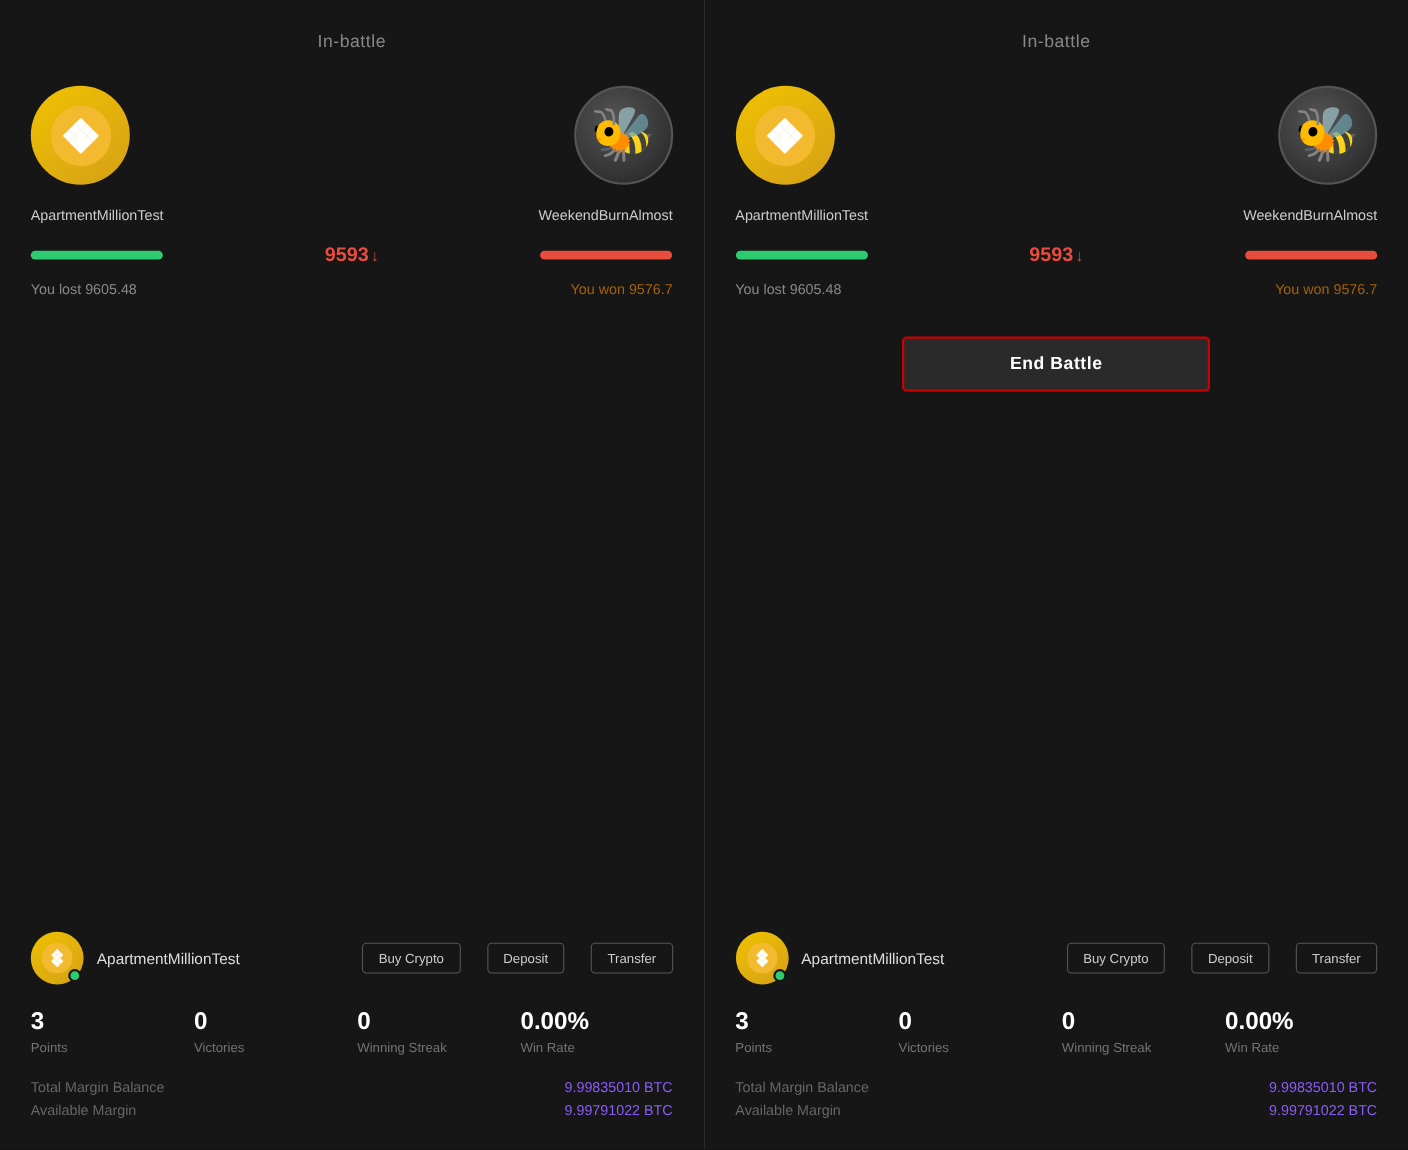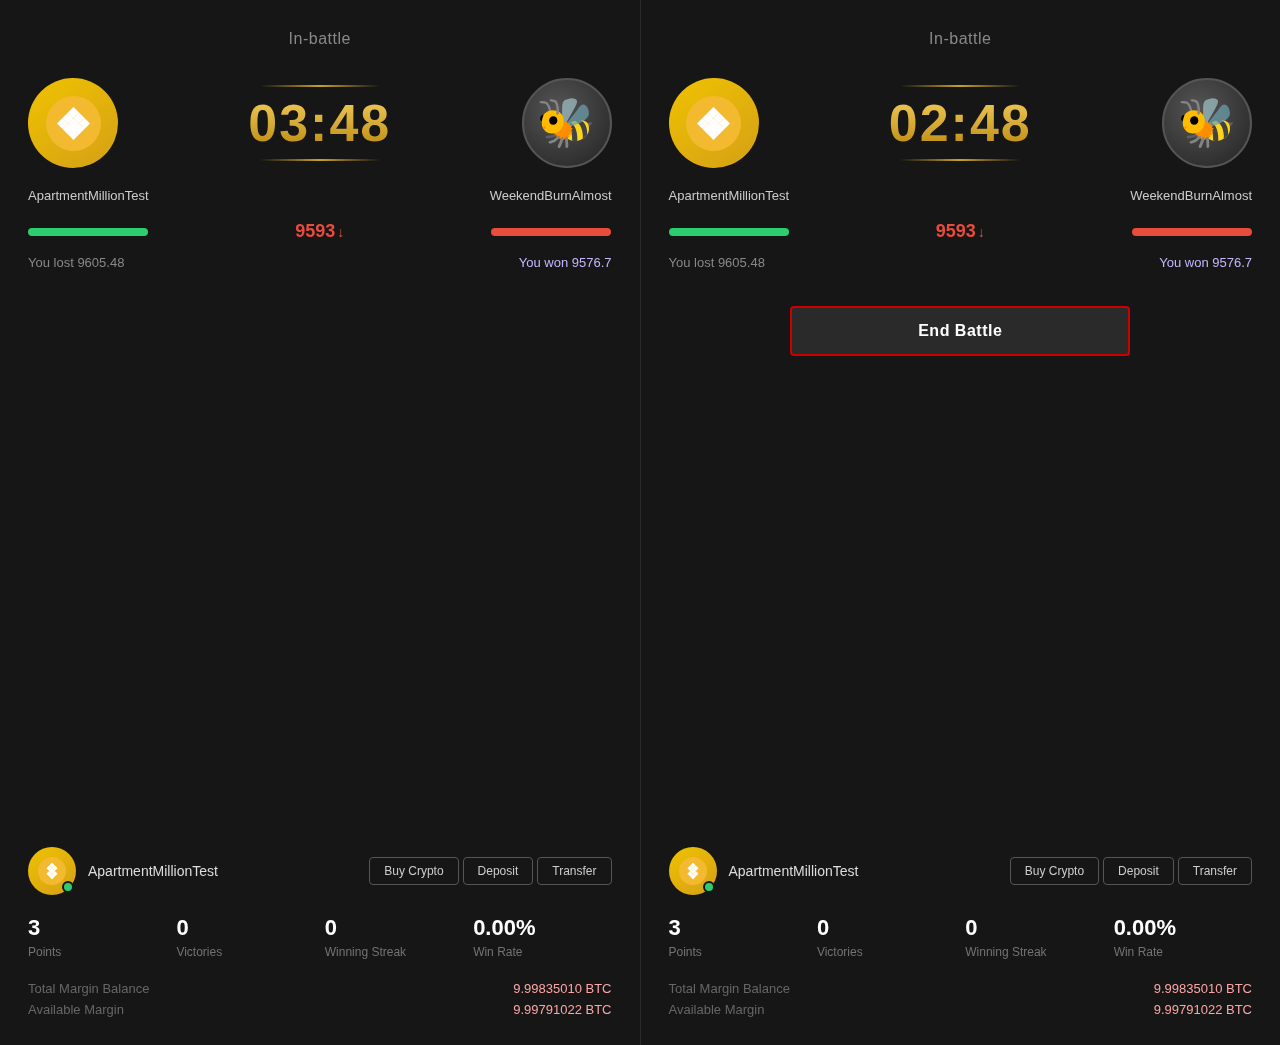--- a/index.html
+++ b/index.html
@@ -144,35 +144,35 @@
       display: flex;
       justify-content: space-between;
       margin-bottom: 36px;
     }
     .result-lost {
       font-size: 13px;
       color: #888;
     }
     .result-won {
       font-size: 13px;
-      color: #c4b5fd;
+      color: #a16207;
     }
     .end-battle-container {
       display: flex;
       justify-content: center;
       margin-bottom: 30px;
     }
     .end-battle-btn {
       background: #2a2a2a;
       border: 2px solid #cc0000;
       color: #fff;
       font-size: 16px;
       font-weight: 600;
       padding: 14px 0;
-      width: 340px;
+      width: 280px;
       border-radius: 4px;
       cursor: pointer;
       letter-spacing: 0.5px;
     }
     .spacer { flex: 1; }
     .bottom-section {
       margin-top: auto;
     }
     .account-row {
       display: flex;
@@ -201,21 +201,21 @@
       border-radius: 50%;
       border: 2px solid #161616;
     }
     .account-name {
       flex: 1;
       font-size: 14px;
       color: #ddd;
     }
     .action-buttons {
       display: flex;
-      gap: 4px;
+      gap: 24px;
     }
     .action-btn {
       background: transparent;
       border: 1px solid #555;
       color: #ccc;
       font-size: 12px;
       padding: 6px 14px;
       border-radius: 4px;
       cursor: pointer;
       white-space: nowrap;
@@ -248,21 +248,21 @@
     .balance-row {
       display: flex;
       justify-content: space-between;
     }
     .balance-label {
       font-size: 13px;
       color: #666;
     }
     .balance-value {
       font-size: 13px;
-      color: #fca5a5;
+      color: #8b5cf6;
     }
   </style>
 </head>
 <body>
 
 <div class="container">
 
   <div class="panel">
     <div class="panel-title">In-battle</div>
 
@@ -275,21 +275,20 @@
           <path d="M70 40 L60 30 L50 40 L60 50Z" fill="white"></path>
           <path d="M40 50 L50 40 L60 50 L50 60Z" fill="white"></path>
           <path d="M30 40 L40 50 L30 60 L20 50Z" fill="white"></path>
           <path d="M70 40 L80 50 L70 60 L60 50Z" fill="white"></path>
           <path d="M40 60 L50 50 L60 60 L50 70Z" fill="white"></path>
           <path d="M30 60 L40 50 L50 60 L40 70Z" fill="white"></path>
           <path d="M70 60 L60 50 L50 60 L60 70Z" fill="white"></path>
           <path d="M50 60 L60 70 L50 80 L40 70Z" fill="white"></path>
         </svg>
       </div>
-      <div class="timer">03:48</div>
       <div class="opponent-avatar">
         <span class="bee-face">🐝</span>
       </div>
     </div>
 
     <div class="player-names">
       <span class="player-name">ApartmentMillionTest</span>
       <span class="player-name">WeekendBurnAlmost</span>
     </div>
 
@@ -376,21 +375,20 @@
           <path d="M70 40 L60 30 L50 40 L60 50Z" fill="white"></path>
           <path d="M40 50 L50 40 L60 50 L50 60Z" fill="white"></path>
           <path d="M30 40 L40 50 L30 60 L20 50Z" fill="white"></path>
           <path d="M70 40 L80 50 L70 60 L60 50Z" fill="white"></path>
           <path d="M40 60 L50 50 L60 60 L50 70Z" fill="white"></path>
           <path d="M30 60 L40 50 L50 60 L40 70Z" fill="white"></path>
           <path d="M70 60 L60 50 L50 60 L60 70Z" fill="white"></path>
           <path d="M50 60 L60 70 L50 80 L40 70Z" fill="white"></path>
         </svg>
       </div>
-      <div class="timer">02:48</div>
       <div class="opponent-avatar">
         <span class="bee-face">🐝</span>
       </div>
     </div>
 
     <div class="player-names">
       <span class="player-name">ApartmentMillionTest</span>
       <span class="player-name">WeekendBurnAlmost</span>
     </div>
 

